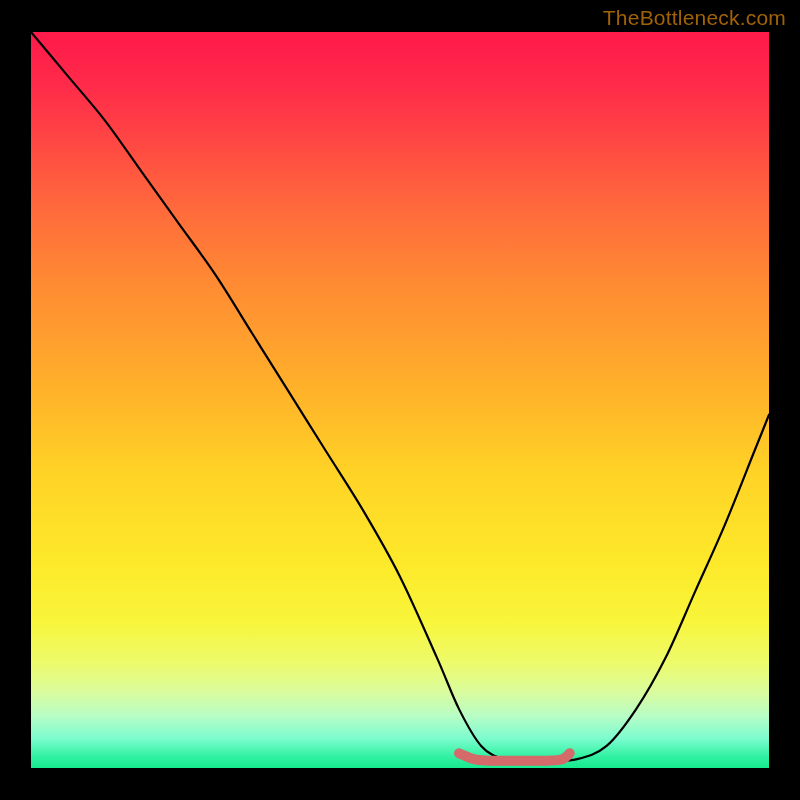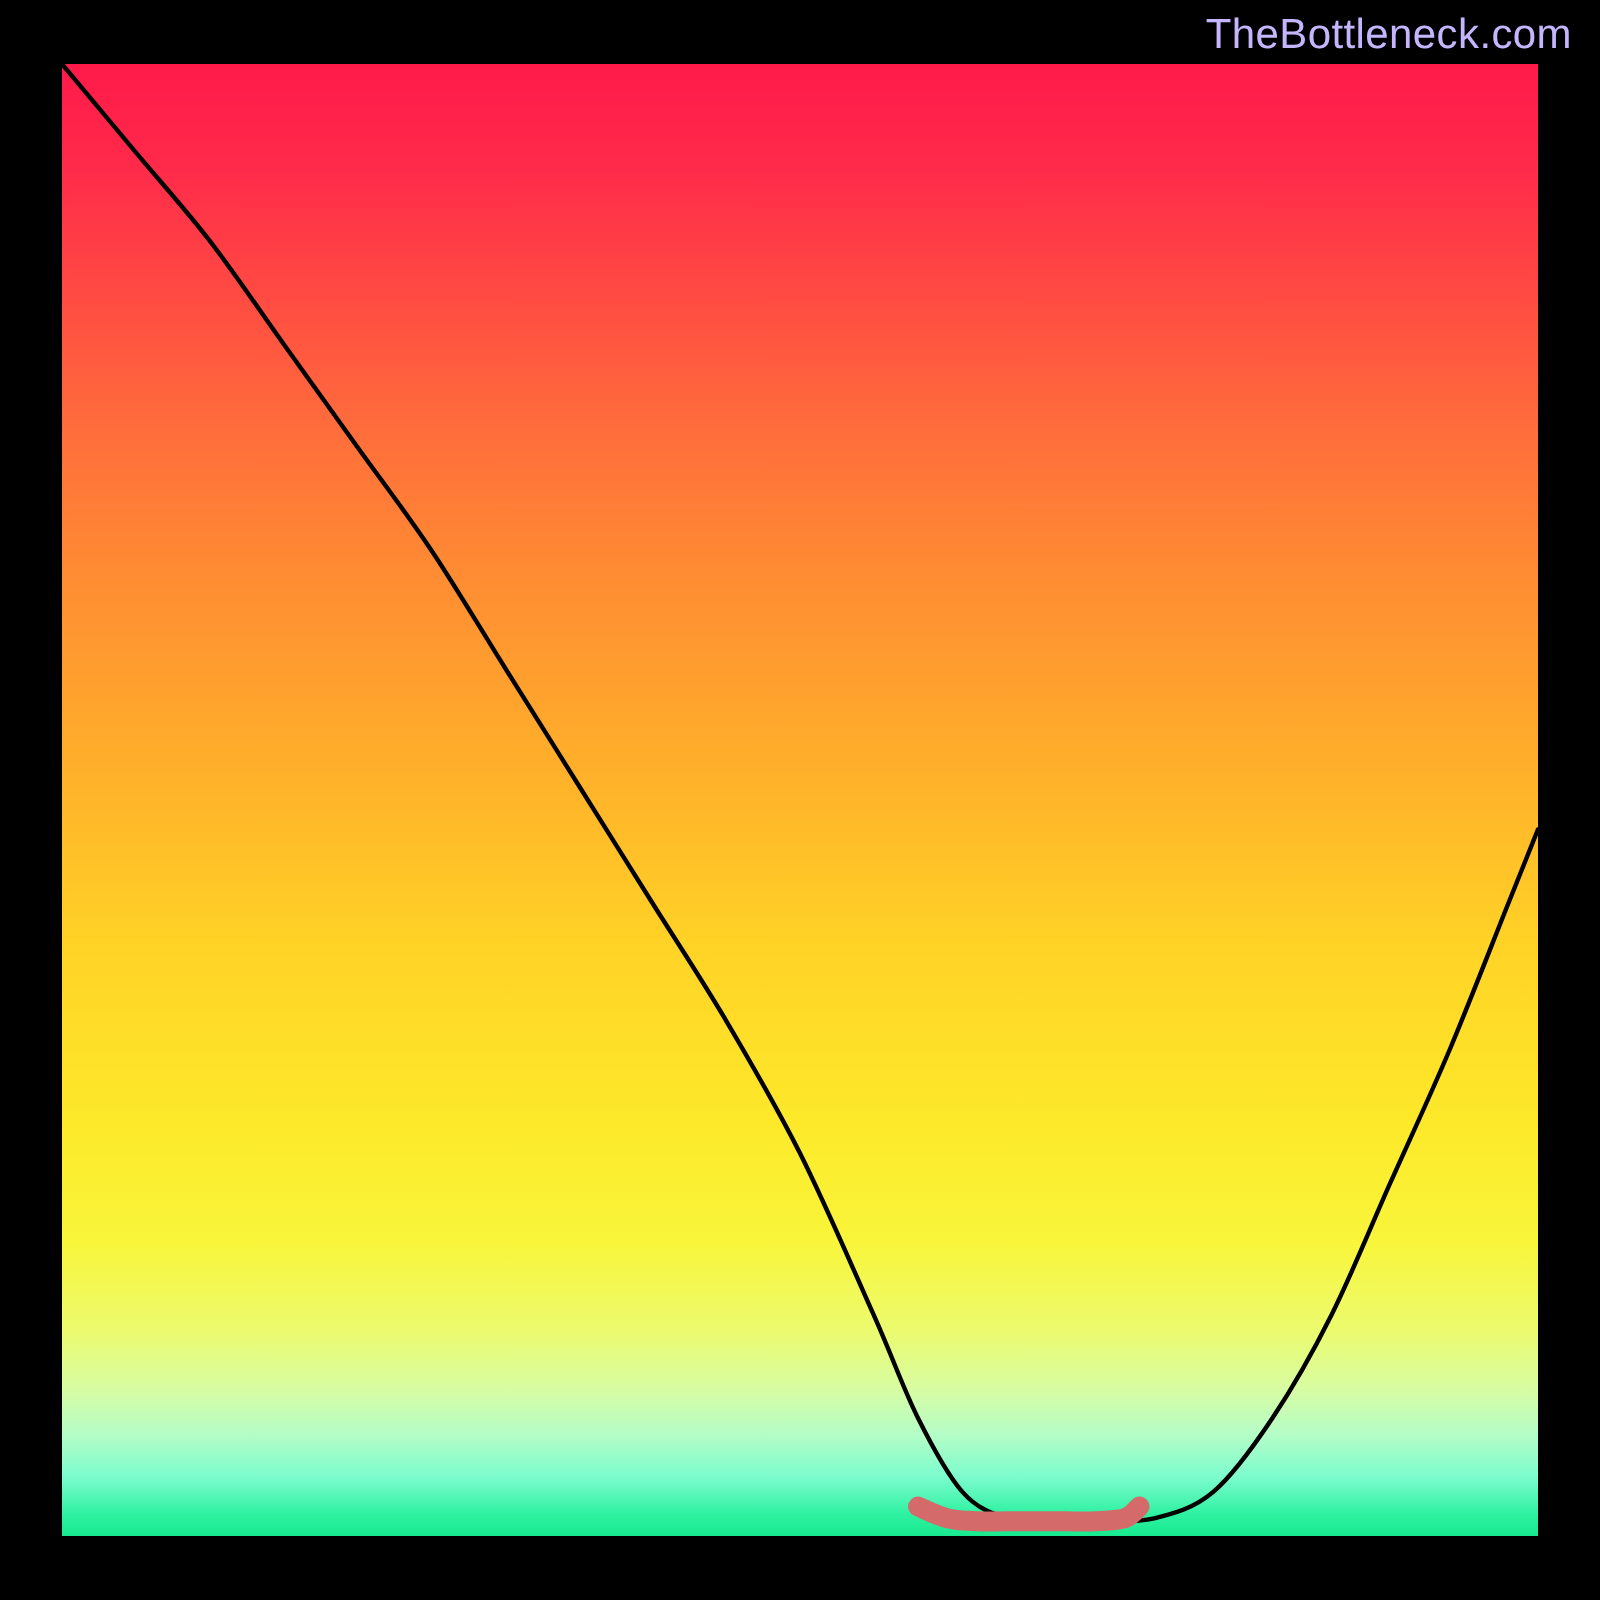--- a/index.html
+++ b/index.html
@@ -55,21 +55,21 @@
   .curve-svg {
     position: absolute;
     left: 0;
     top: 0;
   }
   .watermark {
     position: absolute;
     top: 6px;
     right: 14px;
     font-size: 21px;
-    color: #c4b5fd;
+    color: #a16207;
     letter-spacing: 0.2px;
     font-weight: 500;
     font-family: Arial, Helvetica, sans-serif;
   }
 </style>
 </head>
 <body>
 
 <div class="frame">
   <div class="plot-area">

